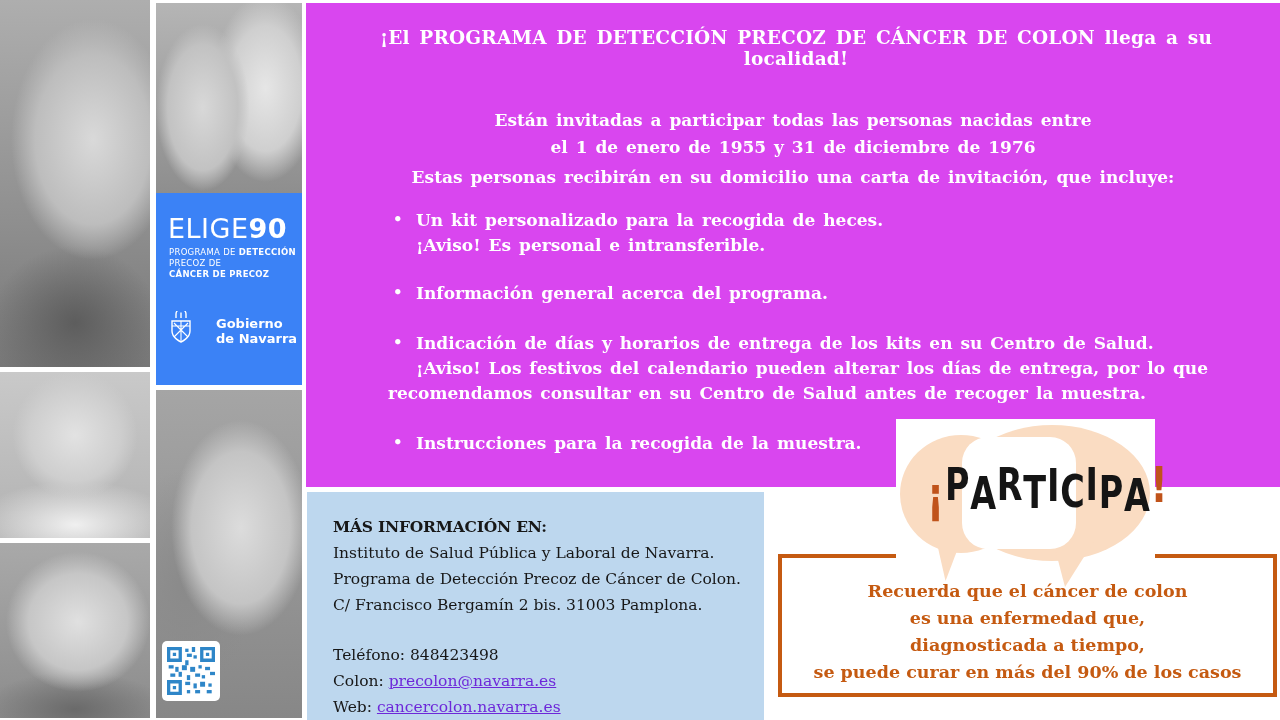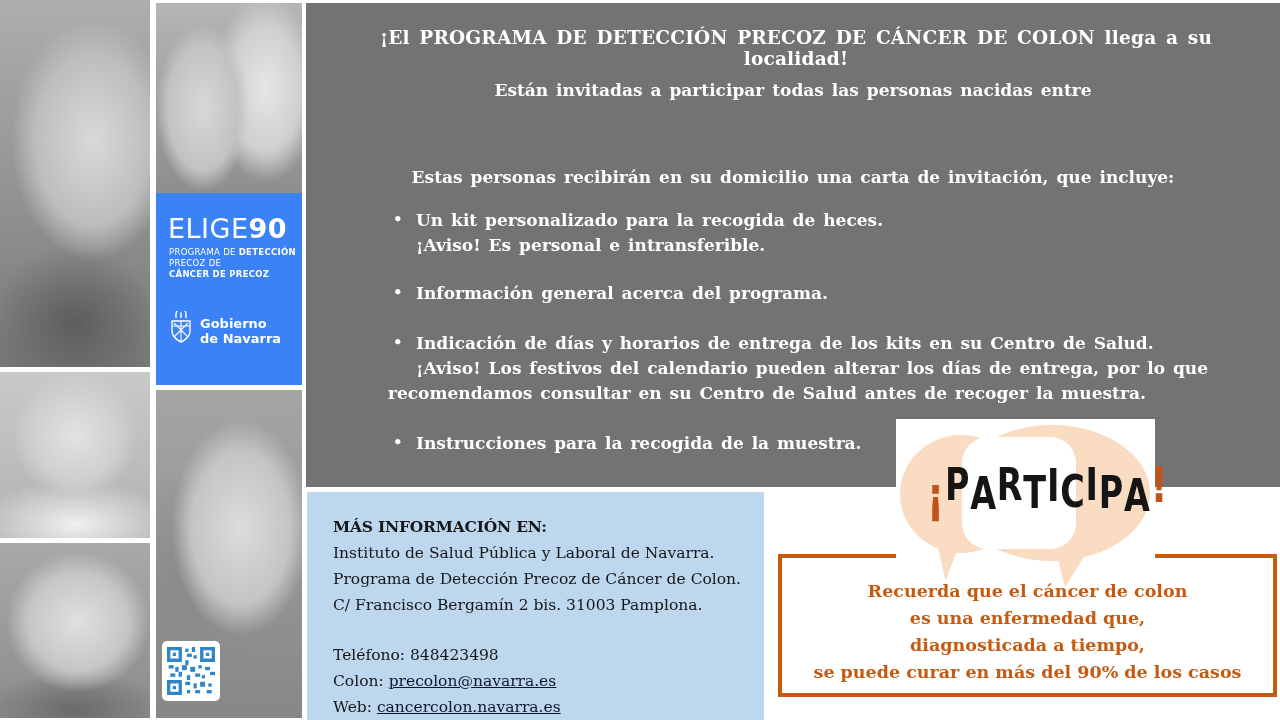--- a/index.html
+++ b/index.html
@@ -36,49 +36,49 @@
       linear-gradient(180deg,#a5a5a5 0%,#878787 100%);}
 
   
   .elige-panel{left:156px;top:193px;width:146px;height:192px;background:#3b82f6;color:#fff;
     font-family:"DejaVu Sans", sans-serif;}
   .elige-title{position:absolute;left:12px;top:20px;font-size:27px;letter-spacing:0.5px;}
   .elige-title .light{font-weight:normal;}
   .elige-title .bold{font-weight:bold;}
   .elige-sub{position:absolute;left:13px;top:54px;font-size:8.5px;line-height:11px;letter-spacing:0.3px;}
   .elige-sub b{font-weight:bold;}
-  .gov-logo{position:absolute;left:12px;top:118px;display:flex;align-items:center;gap:6px;}
+  .gov-logo{position:absolute;left:12px;top:118px;display:flex;align-items:center;gap:22px;}
   .gov-text{font-size:13px;font-weight:bold;line-height:15px;}
 
   
   .qr-wrap{left:162px;top:641px;width:58px;height:60px;background:#fff;border-radius:5px;
     display:flex;align-items:center;justify-content:center;}
 
   
-  .blue-box{left:306px;top:3px;width:974px;height:484px;background:#737373;color:#fff;z-index:1;}
+  .blue-box{left:306px;top:3px;width:974px;height:484px;background:#d946ef;color:#fff;z-index:1;}
   .bb-title{position:absolute;left:20px;right:14px;top:24px;text-align:center;
     font-size:18.5px;font-weight:bold;word-spacing:3px;letter-spacing:0.2px;}
-  .bb-invite{position:absolute;left:0;right:0;top:74px;text-align:center;
+  .bb-invite{position:absolute;left:0;right:0;top:104px;text-align:center;
     font-size:17px;font-weight:bold;line-height:27px;word-spacing:2px;}
   .bb-intro{position:absolute;left:0;right:0;top:164px;text-align:center;
     font-size:17px;font-weight:bold;word-spacing:2px;}
   .bullet{position:absolute;left:110px;width:860px;font-size:17px;font-weight:bold;
     line-height:25px;word-spacing:2px;}
   .bullet .dot{position:absolute;left:-23px;top:-1px;font-size:15px;}
   .bullet .dot::before{content:"\2022";}
   .b1{top:205px;} .b2{top:278px;} .b3{top:328px;} .b4{top:428px;}
   .outdent{margin-left:-28px;}
 
   
   .info-box{left:307px;top:492px;width:457px;height:260px;background:#BDD7EE;color:#171717;
     z-index:1;}
   .info-inner{position:absolute;left:26px;top:22px;font-size:15.5px;line-height:26px;}
   .info-heading{font-weight:bold;letter-spacing:-0.2px;}
   .info-gap{height:24px;}
-  .info-link{color:#0f172a;text-decoration:underline;cursor:pointer;}
+  .info-link{color:#6d28d9;text-decoration:underline;cursor:pointer;}
 
   
   .reminder-box{left:778px;top:554px;width:499px;height:143px;background:#fff;
     border:4px solid #C55A11;box-sizing:border-box;z-index:2;color:#C55A11;padding-left:8px;}
   .reminder-text{position:absolute;left:0;right:0;top:20px;text-align:center;
     font-size:17.5px;font-weight:bold;line-height:27px;}
 
   
   .participa{left:896px;top:419px;width:259px;height:160px;z-index:3;}
   .pa-white{position:absolute;left:0;top:0;right:0;height:156px;background:#fff;}
@@ -164,20 +164,21 @@
         <rect x="17" y="26" width="3" height="2"></rect>
           <rect x="24" y="26" width="3" height="2"></rect>
       </g>
     </svg>
   </div>
 
   <div class="abs blue-box">
     <div class="bb-title">¡El PROGRAMA DE DETECCIÓN PRECOZ DE CÁNCER DE COLON llega a su localidad!</div>
     <div class="bb-invite">
       <div>Están invitadas a participar todas las personas nacidas entre</div>
+      <div>el 1 de enero de 1955 y 31 de diciembre de 1976</div>
     </div>
     <div class="bb-intro">Estas personas recibirán en su domicilio una carta de invitación, que incluye:</div>
 
     <div class="bullet b1">
       <span class="dot"></span>
       <div>Un kit personalizado para la recogida de heces.</div>
       <div>¡Aviso! Es personal e intransferible.</div>
     </div>
     <div class="bullet b2">
       <span class="dot"></span>

